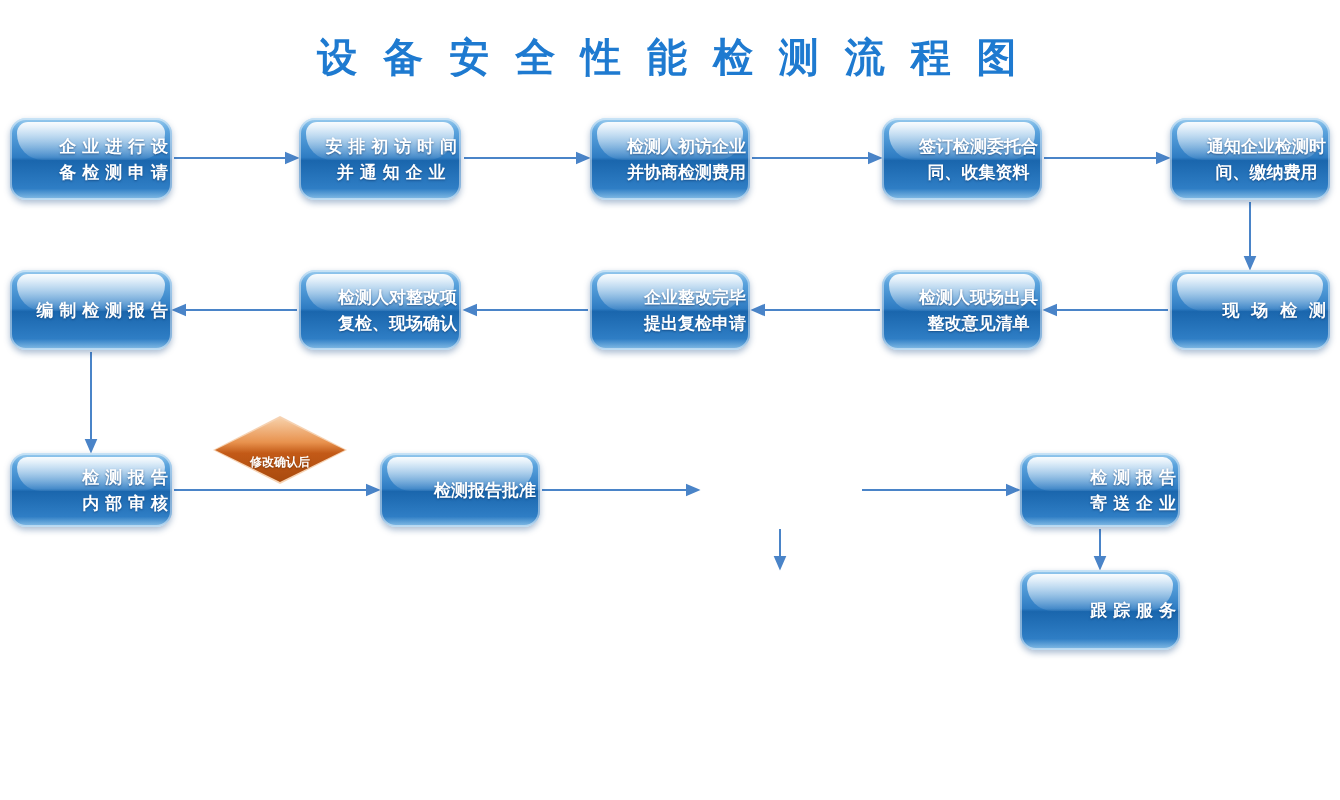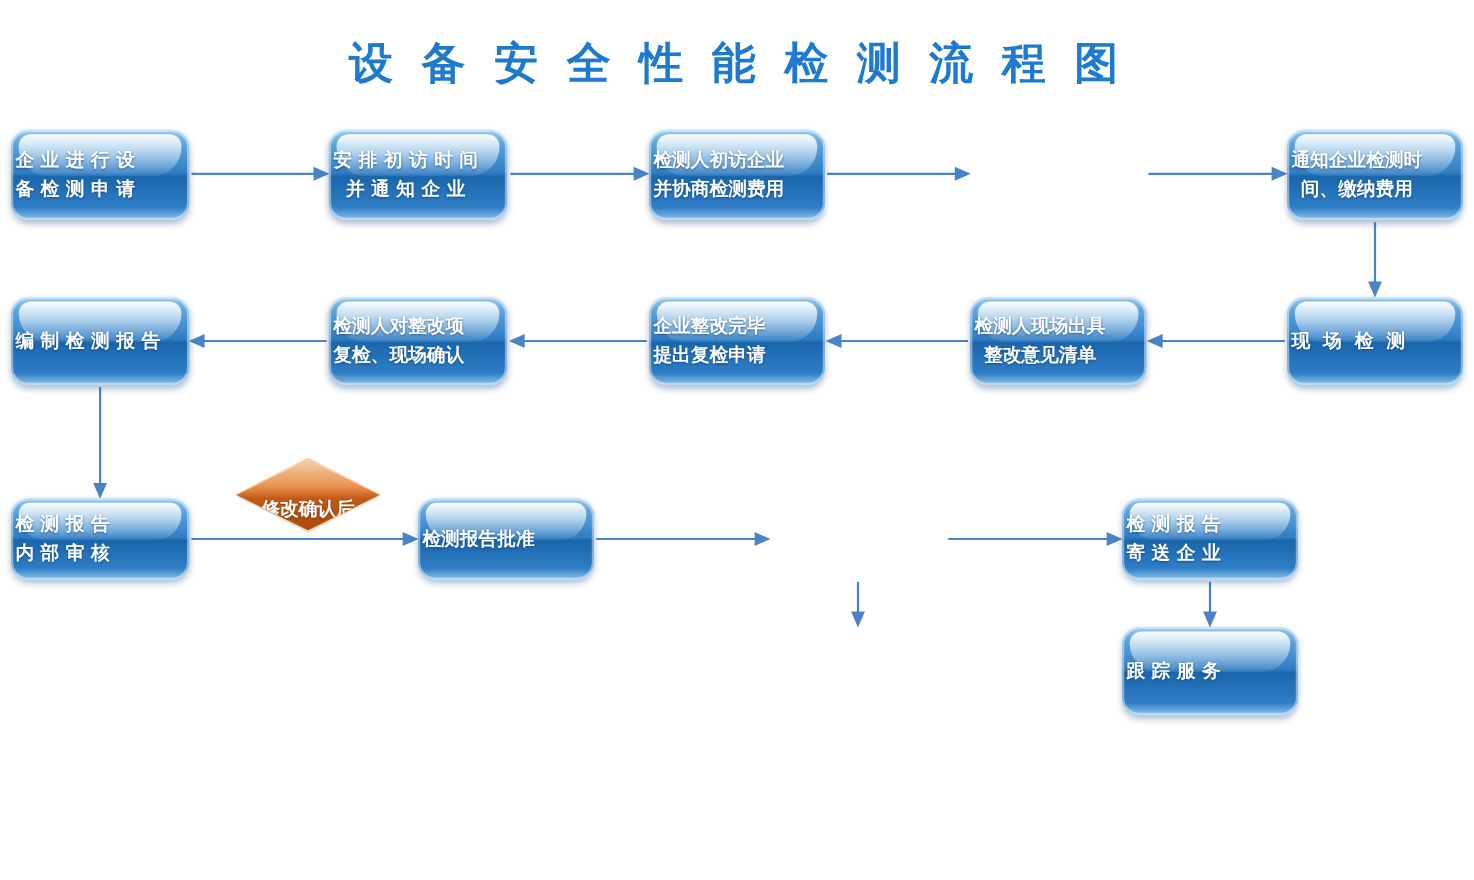--- a/index.html
+++ b/index.html
@@ -11,21 +11,21 @@
   .title {
     position: absolute; top: 30px; left: 0; width: 100%;
     text-align: center; font-size: 40px; font-weight: bold;
     color: #1e7ad0; letter-spacing: 6px;
   }
 
   .arrows { position: absolute; left: 0; top: 0; z-index: 1; }
 
   .node {
     position: absolute; z-index: 2; border-radius: 16px;
-    display: flex; align-items: center; justify-content: flex-start;
+    display: flex; align-items: center; justify-content: flex-end;
     text-align: center; color: #ffffff; font-weight: bold; font-size: 17px;
     background: linear-gradient(180deg, #9ccdef 0%, #5ba3dd 16%, #2e7cc3 48%, #1a66ad 52%, #2f7ec5 86%, #8cc2e9 100%);
     box-shadow: 0 3px 6px rgba(20,70,130,.35), inset 0 0 0 2px rgba(255,255,255,.45);
   }
   .node::before {
     content: ""; position: absolute; left: 7px; right: 7px; top: 4px; height: 46%;
     border-radius: 11px 11px 26px 26px;
     background: linear-gradient(180deg, rgba(255,255,255,.95), rgba(255,255,255,.06));
     pointer-events: none;
   }
@@ -40,21 +40,21 @@
     background: #f6d2b2;
     filter: drop-shadow(0 2px 3px rgba(120,50,0,.3));
   }
   .diamond-inner {
     position: absolute; left: 2px; top: 2px; right: 2px; bottom: 2px;
     clip-path: polygon(50% 0, 100% 50%, 50% 100%, 0 50%);
     background: linear-gradient(180deg, #f7cfa8 0%, #e8924e 38%, #c35a17 55%, #a84a0e 100%);
     display: flex; align-items: center; justify-content: center;
   }
   .diamond-inner .dlabel {
-    color: #ffffff; font-weight: bold; font-size: 17px; white-space: pre-wrap;
+    color: #ffffff; font-weight: bold; font-size: 12px; white-space: pre-wrap;
     text-shadow: 0 1px 2px rgba(90,40,0,.6);
     margin-top: 24px;
   }
 </style>
 </head>
 <body>
 
 <div class="canvas">
 
   <div class="title">设 备 安 全 性 能 检 测 流 程 图</div>
@@ -135,20 +135,24 @@
 备 检 测 申 请</span>
   </div>
   <div class="node" style="left:590px; top:118px; width:160px; height:82px;">
     <span class="label">检测人初访企业
 并协商检测费用</span>
   </div>
   <div class="node" style="left:299px; top:118px; width:162px; height:82px;">
     <span class="label">安 排 初 访 时 间
 并 通 知 企 业</span>
   </div>
+  <div class="node" style="left:882px; top:118px; width:160px; height:82px;">
+    <span class="label">签订检测委托合
+同、收集资料</span>
+  </div>
   <div class="node" style="left:10px; top:270px; width:162px; height:80px;">
     <span class="label">编 制 检 测 报 告</span>
   </div>
 
   <div class="node" style="left:1170px; top:118px; width:160px; height:82px;">
     <span class="label">通知企业检测时
 间、缴纳费用</span>
   </div>
   <div class="node" style="left:299px; top:270px; width:162px; height:80px;">
     <span class="label">检测人对整改项

